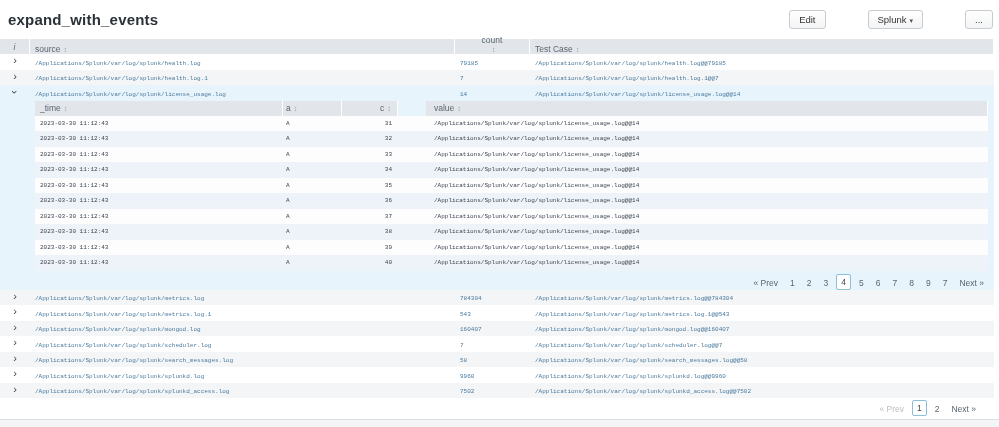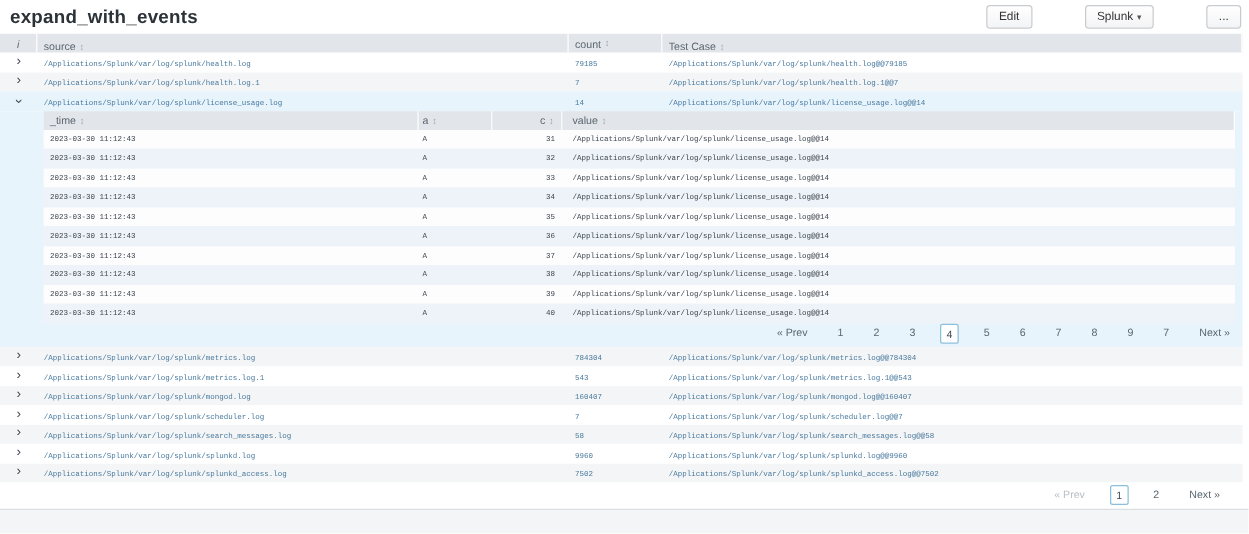--- a/index.html
+++ b/index.html
@@ -2,61 +2,61 @@
 <html><head>
 <meta charset="utf-8">
 <style>
   * { margin:0; padding:0; box-sizing:border-box; }
   html,body { background:#fff; }
   .panel {
     position:relative; width:999px; height:427px; background:#fff;
     font-family:"Liberation Sans", sans-serif; color:#3e464f; overflow:hidden;
   }
   
-  .titlebar { height:27px; display:flex; align-items:center; justify-content:space-between; padding:0 6px 0 8px; }
+  .titlebar { height:39px; display:flex; align-items:center; justify-content:space-between; padding:0 6px 0 8px; }
   .title { font-size:15px; font-weight:bold; color:#2b3238; letter-spacing:.2px; }
   .btn-group { display:flex; gap:6px; }
   .btn {
     font-family:"Liberation Sans", sans-serif; font-size:9.5px; color:#333;
     background:linear-gradient(#ffffff,#f3f4f5); border:1px solid #c8ccd0; border-radius:3px;
     padding:3px 9px; height:19px; line-height:12px; cursor:pointer; white-space:nowrap;margin-left:36px;
   }
   .btn .caret { font-size:7px; color:#555; margin-left:3px; }
   
   .tbl { width:994px; font-size:8.5px; }
   .hrow { display:flex; height:15px; align-items:center; color:#5b6670; }
   .hcell { background:#e2e6ea; height:15px; display:flex; align-items:center; border-right:1px solid #fff; }
   .sort { font-size:7.5px; color:#99a2aa; margin-left:3px; }
   .mono { font-family:"Liberation Mono","DejaVu Sans Mono",monospace; font-size:6px; letter-spacing:0; }
   a.val { color:#4a7a9e; text-decoration:none; cursor:pointer; }
   
   .c-exp   { width:30px; justify-content:center; text-align:center; }
   .c-src   { width:425px; padding-left:5px;align-items:flex-end; }
   .c-cnt   { width:75px;  padding-left:5px; }
-  .c-cnt.h { justify-content:flex-start; padding-right:5px; }
+  .c-cnt.h { justify-content:flex-end; padding-right:5px;flex-direction:column; }
   .c-tc    { flex:1; padding-left:5px;align-items:flex-end; }
   .prow { display:flex; height:15.5px; align-items:center; }
   .prow.alt { background:#f4f5f6; }
   .prow.expanded { background:#e8f4fc; }
   .chev { display:inline-block; font-size:11px; line-height:10px; color:#3e464f; cursor:pointer;
           transform:translateY(-1px); }
   .chev.open { transform:rotate(90deg); }
   
   .expansion { background:#e8f4fc; padding:0 11px 0 35px; }
   .ntbl { width:953px; }
   .nhrow { display:flex; height:15px; color:#5b6670; }
   .nhcell { background:#e2e6ea; height:15px; display:flex; align-items:center; border-right:1px solid #fff; }
-  .n-time { width:300px; padding-left:5px; }
+  .n-time { width:248px; padding-left:5px; }
   .n-a    { width:59px;  padding-left:3px; }
   .n-c    { width:56px;  justify-content:flex-end; text-align:right; padding-right:6px; }
-  .n-val  { flex:1; padding-left:8px; }
+  .n-val  { flex:1; padding-left:8px;margin-left:28px; }
   .nrow { display:flex; height:15.5px; align-items:center; background:#fdfdfe; color:#3e464f; }
   .nrow.alt { background:#edf3f8; }
   
-  .pager { display:flex; align-items:flex-start; justify-content:flex-end; gap:16px;
+  .pager { display:flex; align-items:flex-end; justify-content:flex-end; gap:4px;
            font-size:8.5px; color:#5b6670; }
   .pager .pg { padding:2px 4px; cursor:pointer; }
   .pager .pg.current { background:#fff; border:1px solid #8cbfdb; border-radius:2px; color:#3e464f; cursor:default; }
   .pager .pg.disabled { color:#b9bfc4; cursor:default; }
   .nested-pager { height:19px; }
   
   .bottombar { height:21.5px; display:flex; align-items:center; justify-content:flex-end;
                padding-right:19px; background:#fff; border-bottom:1px solid #dcdfe2; }
   .filler { height:19px; background:#f3f5f6; }
 </style>

